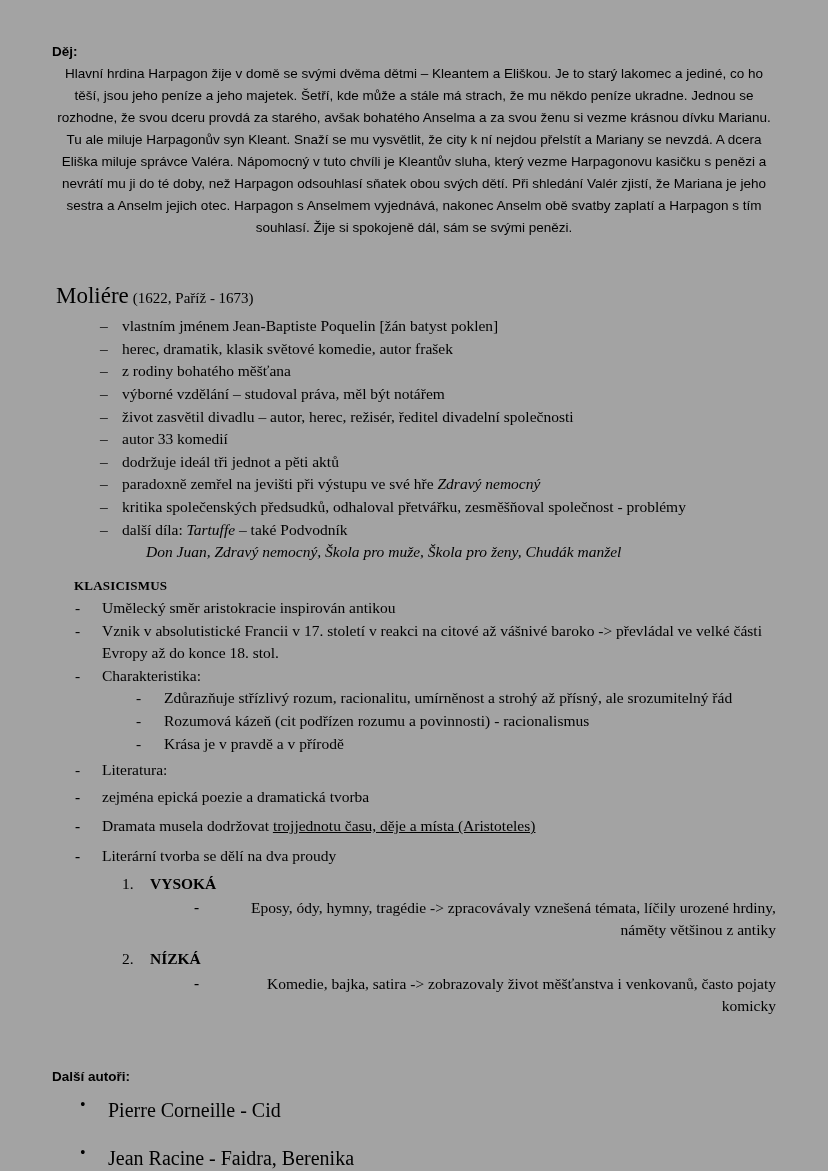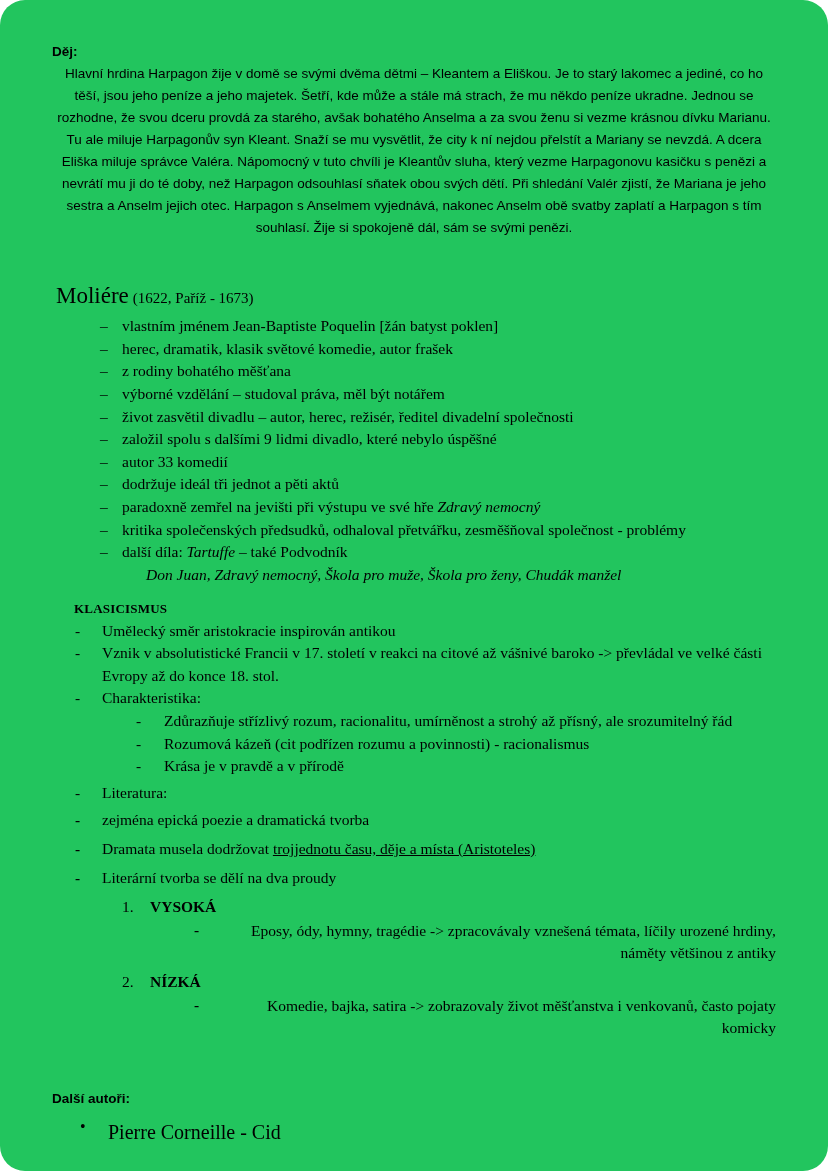--- a/index.html
+++ b/index.html
@@ -3,28 +3,27 @@
 <meta charset="utf-8">
 <style>
   html, body {
     margin: 0;
     padding: 0;
     background: #ffffff;
   }
   .page {
     width: 828px;
     height: 1171px;
-    background: #22c55e;
+    background: #a3a3a3;
     position: relative;
     box-sizing: border-box;
     padding: 44px 52px 20px 52px;
     font-family: "Liberation Serif", serif;
     color: #000000;
     overflow: hidden;
-    border-radius: 25px;
   }
 
   
   .intro-heading {
     font-family: "Liberation Sans", sans-serif;
     font-weight: bold;
     font-size: 13.5px;
     margin: 0 0 4px 0;
   }
   .intro-body {
@@ -233,21 +232,20 @@
   <div class="author-block">
     <span class="author-name">Moliére</span>
     <span class="author-dates">(1622, Paříž - 1673)</span>
 
     <ul class="dash-list">
       <li>vlastním jménem Jean-Baptiste Poquelin [žán batyst poklen]</li>
       <li>herec, dramatik, klasik světové komedie, autor frašek</li>
       <li>z rodiny bohatého měšťana</li>
       <li>výborné vzdělání – studoval práva, měl být notářem</li>
       <li>život zasvětil divadlu – autor, herec, režisér, ředitel divadelní společnosti</li>
-      <li>založil spolu s dalšími 9 lidmi divadlo, které nebylo úspěšné</li>
       <li>autor 33 komedií</li>
       <li>dodržuje ideál tři jednot a pěti aktů</li>
       <li><span>paradoxně zemřel na jevišti při výstupu ve své hře </span><span class="it">Zdravý nemocný</span></li>
       <li>kritika společenských předsudků, odhaloval přetvářku, zesměšňoval společnost - problémy</li>
       <li><span>další díla: </span><span class="it">Tartuffe</span><span> – také Podvodník</span></li>
     </ul>
     <div class="sub-indent">Don Juan, Zdravý nemocný, Škola pro muže, Škola pro ženy, Chudák manžel</div>
   </div>
 
   <div>

